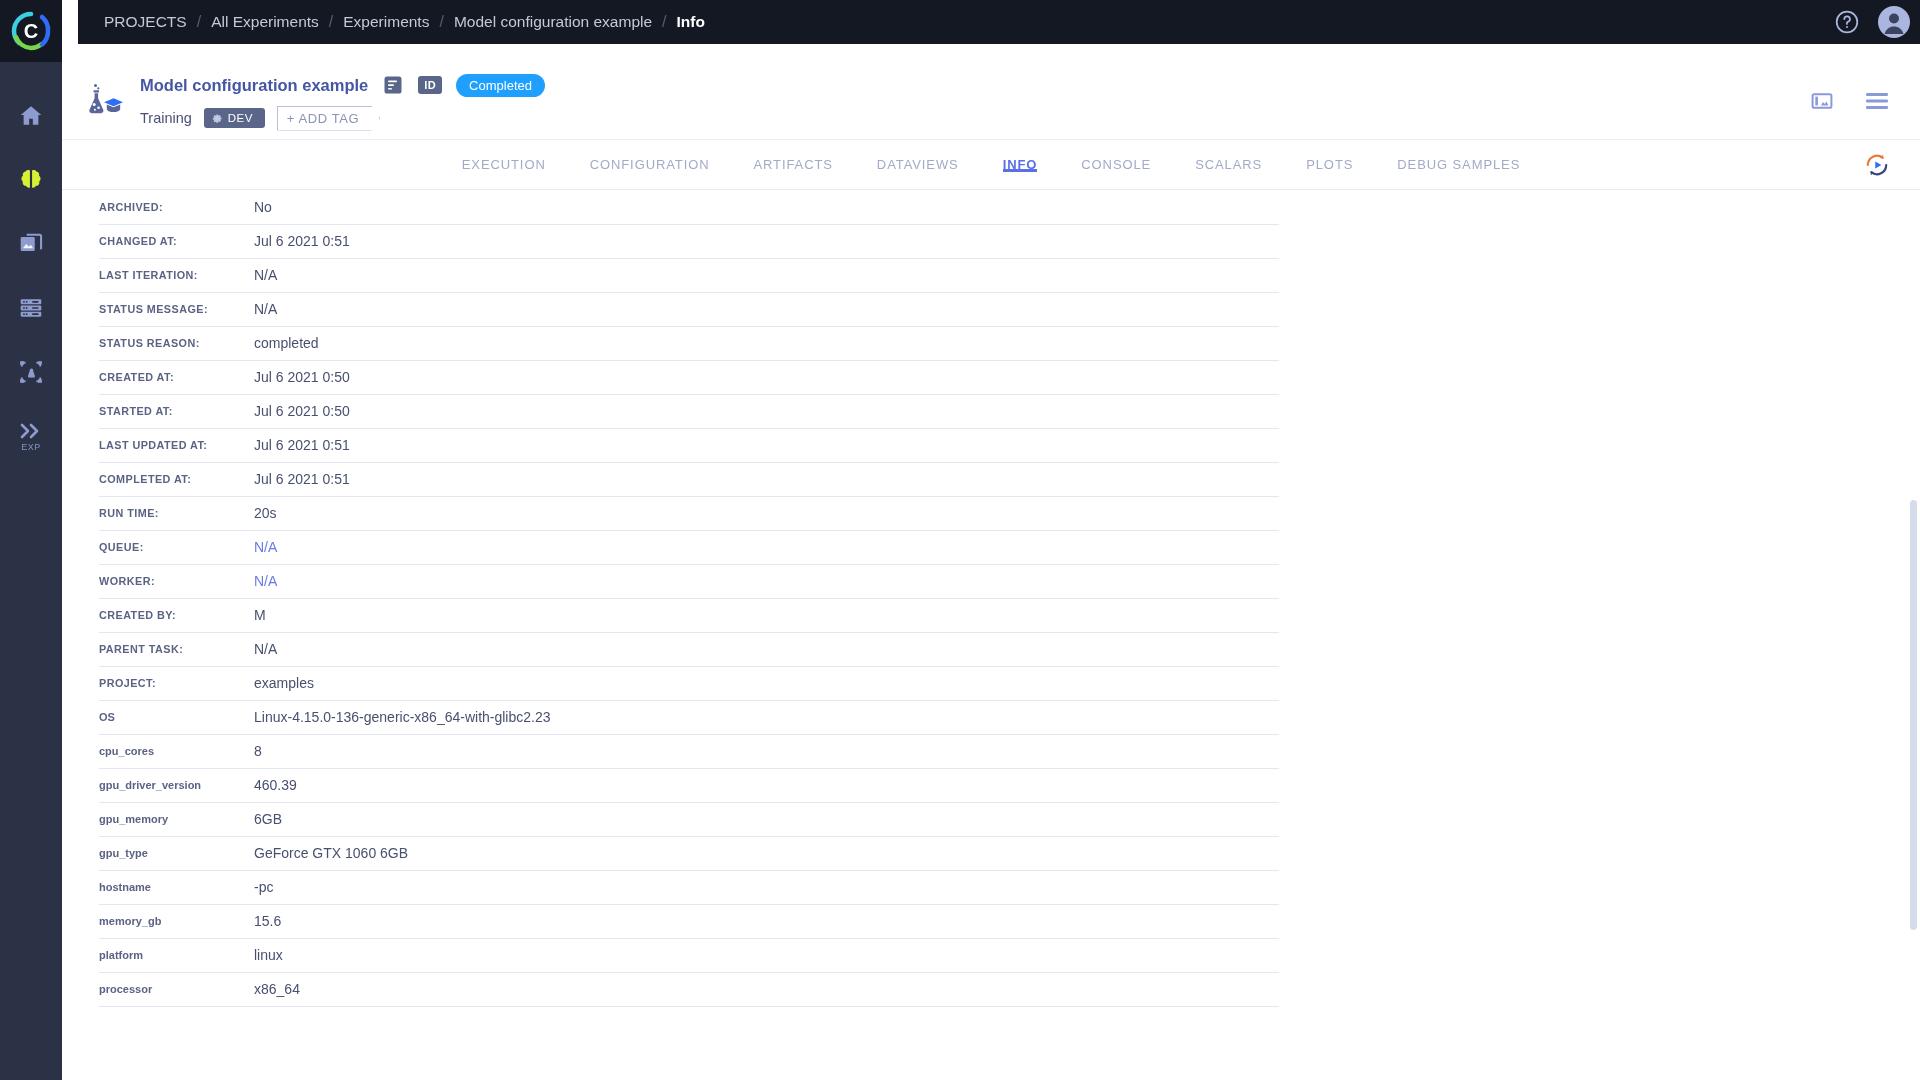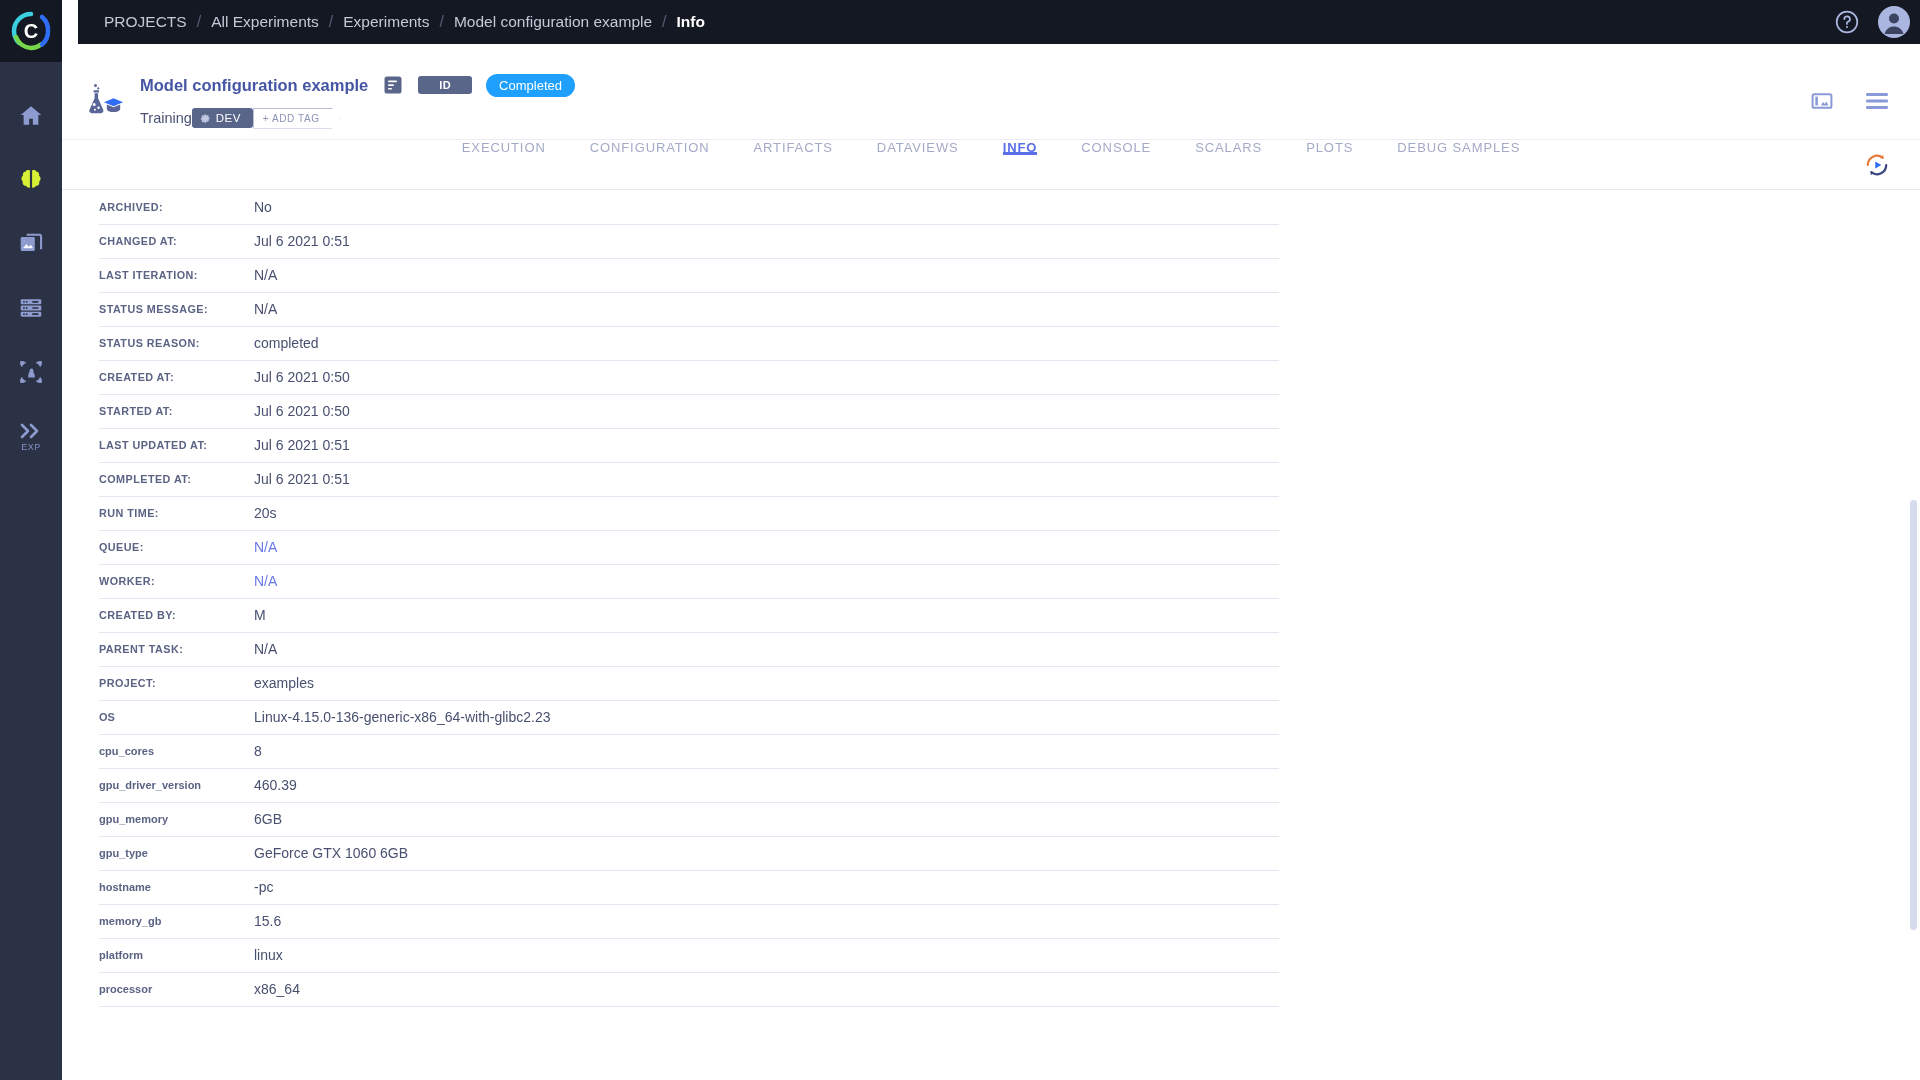--- a/index.html
+++ b/index.html
@@ -78,58 +78,58 @@
     font-size: 16.5px; font-weight: bold; color: #4556a4;
     white-space: nowrap;
   }
   .hdr-icon-box {
     width: 22px; height: 22px; display: flex;
     align-items: center; justify-content: center; cursor: pointer;
   }
   #id-badge {
     background: #5a658a; color: #ffffff;
     font-size: 11px; font-weight: bold;
-    border-radius: 3px; padding: 3px 21px;
+    border-radius: 3px; padding: 3px 6px;
     letter-spacing: .4px; cursor: pointer;
   }
   #status-badge {
     background: #1fa0ff; color: #ffffff;
     font-size: 13px; border-radius: 13px;
     padding: 4px 13px; white-space: nowrap;
   }
   #exp-sub-row {
-    display: flex; align-items: center; 
+    display: flex; align-items: center; gap: 12px;
     margin-top: 9px; height: 22px;
   }
   #exp-type { font-size: 14.5px; color: #4a5175; }
   #dev-tag {
     background: #5a658a; color: #ffffff; font-size: 11.5px;
     border-radius: 3px; padding: 4px 12px 4px 8px;
     display: flex; align-items: center; gap: 5px;
     letter-spacing: .4px; cursor: pointer;
   }
   #add-tag {
     border: 1px solid #b9c0d8; color: #8b94b5;
-    font-size: 10px; letter-spacing: .6px;
+    font-size: 13px; letter-spacing: .6px;
     padding: 4px 13px 4px 9px; cursor: pointer;
     display: flex; align-items: center; gap: 3px;
     clip-path: polygon(0 0, calc(100% - 9px) 0, 100% 50%, calc(100% - 9px) 100%, 0 100%);
     padding-right: 20px;
   }
   #exp-header-right {
     margin-left: auto; display: flex; align-items: center;
     gap: 30px; margin-right: 30px;
   }
 
   
   #tabs-bar {
     position: absolute; left: 62px; top: 140px;
     width: 1858px; height: 50px;
     background: #ffffff;
-    display: flex; align-items: flex-start;
+    display: flex; align-items: center;
     border-bottom: 1px solid #e8eaf0;
     z-index: 9;
   }
   #tabs {
     display: flex; align-items: stretch;
     margin: 0 auto;
   }
   .tab {
     display: flex; align-items: center;
     padding: 0 22px;

